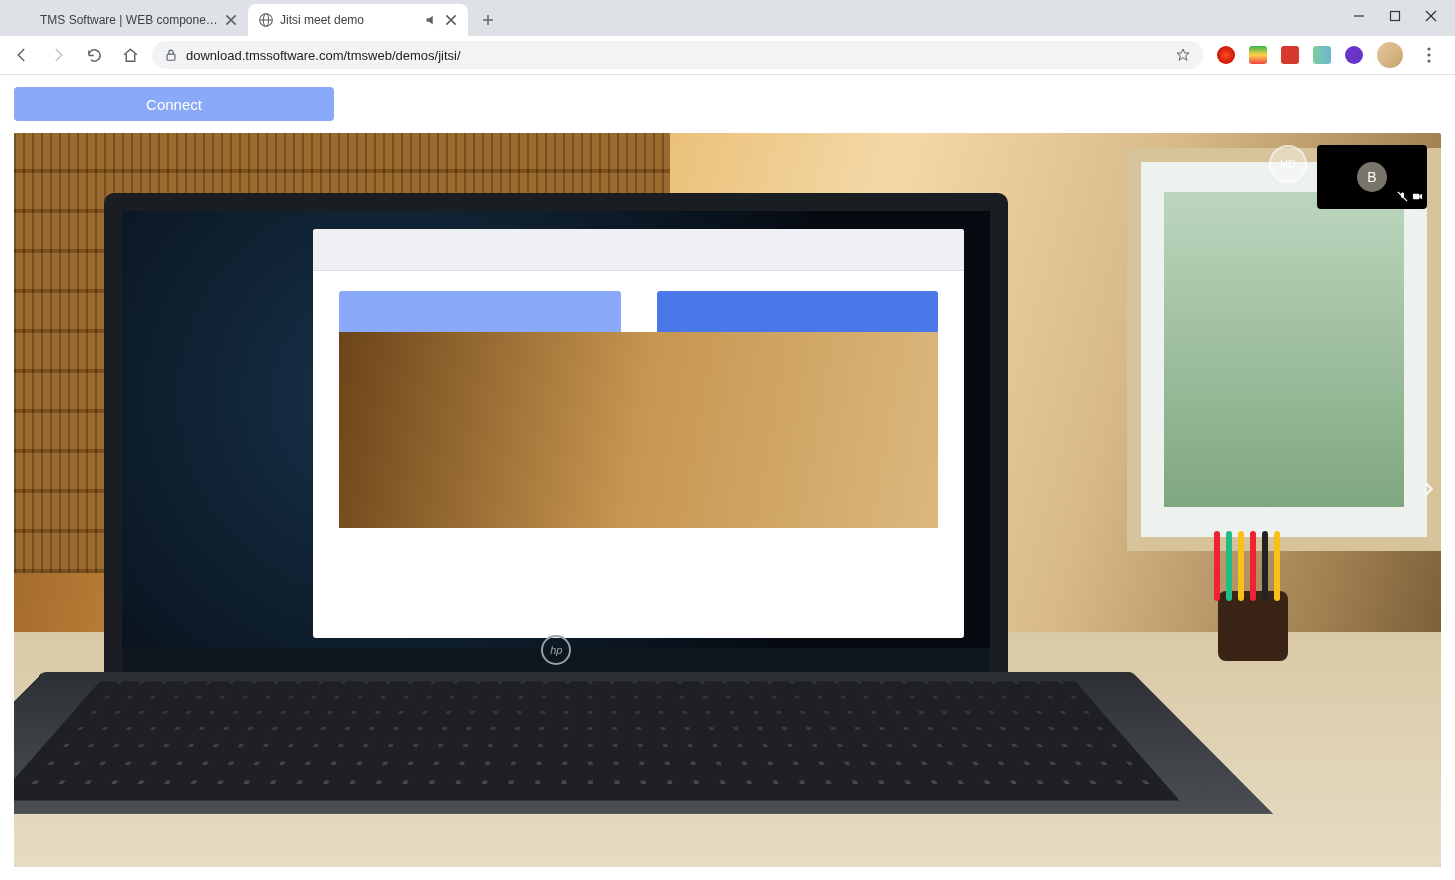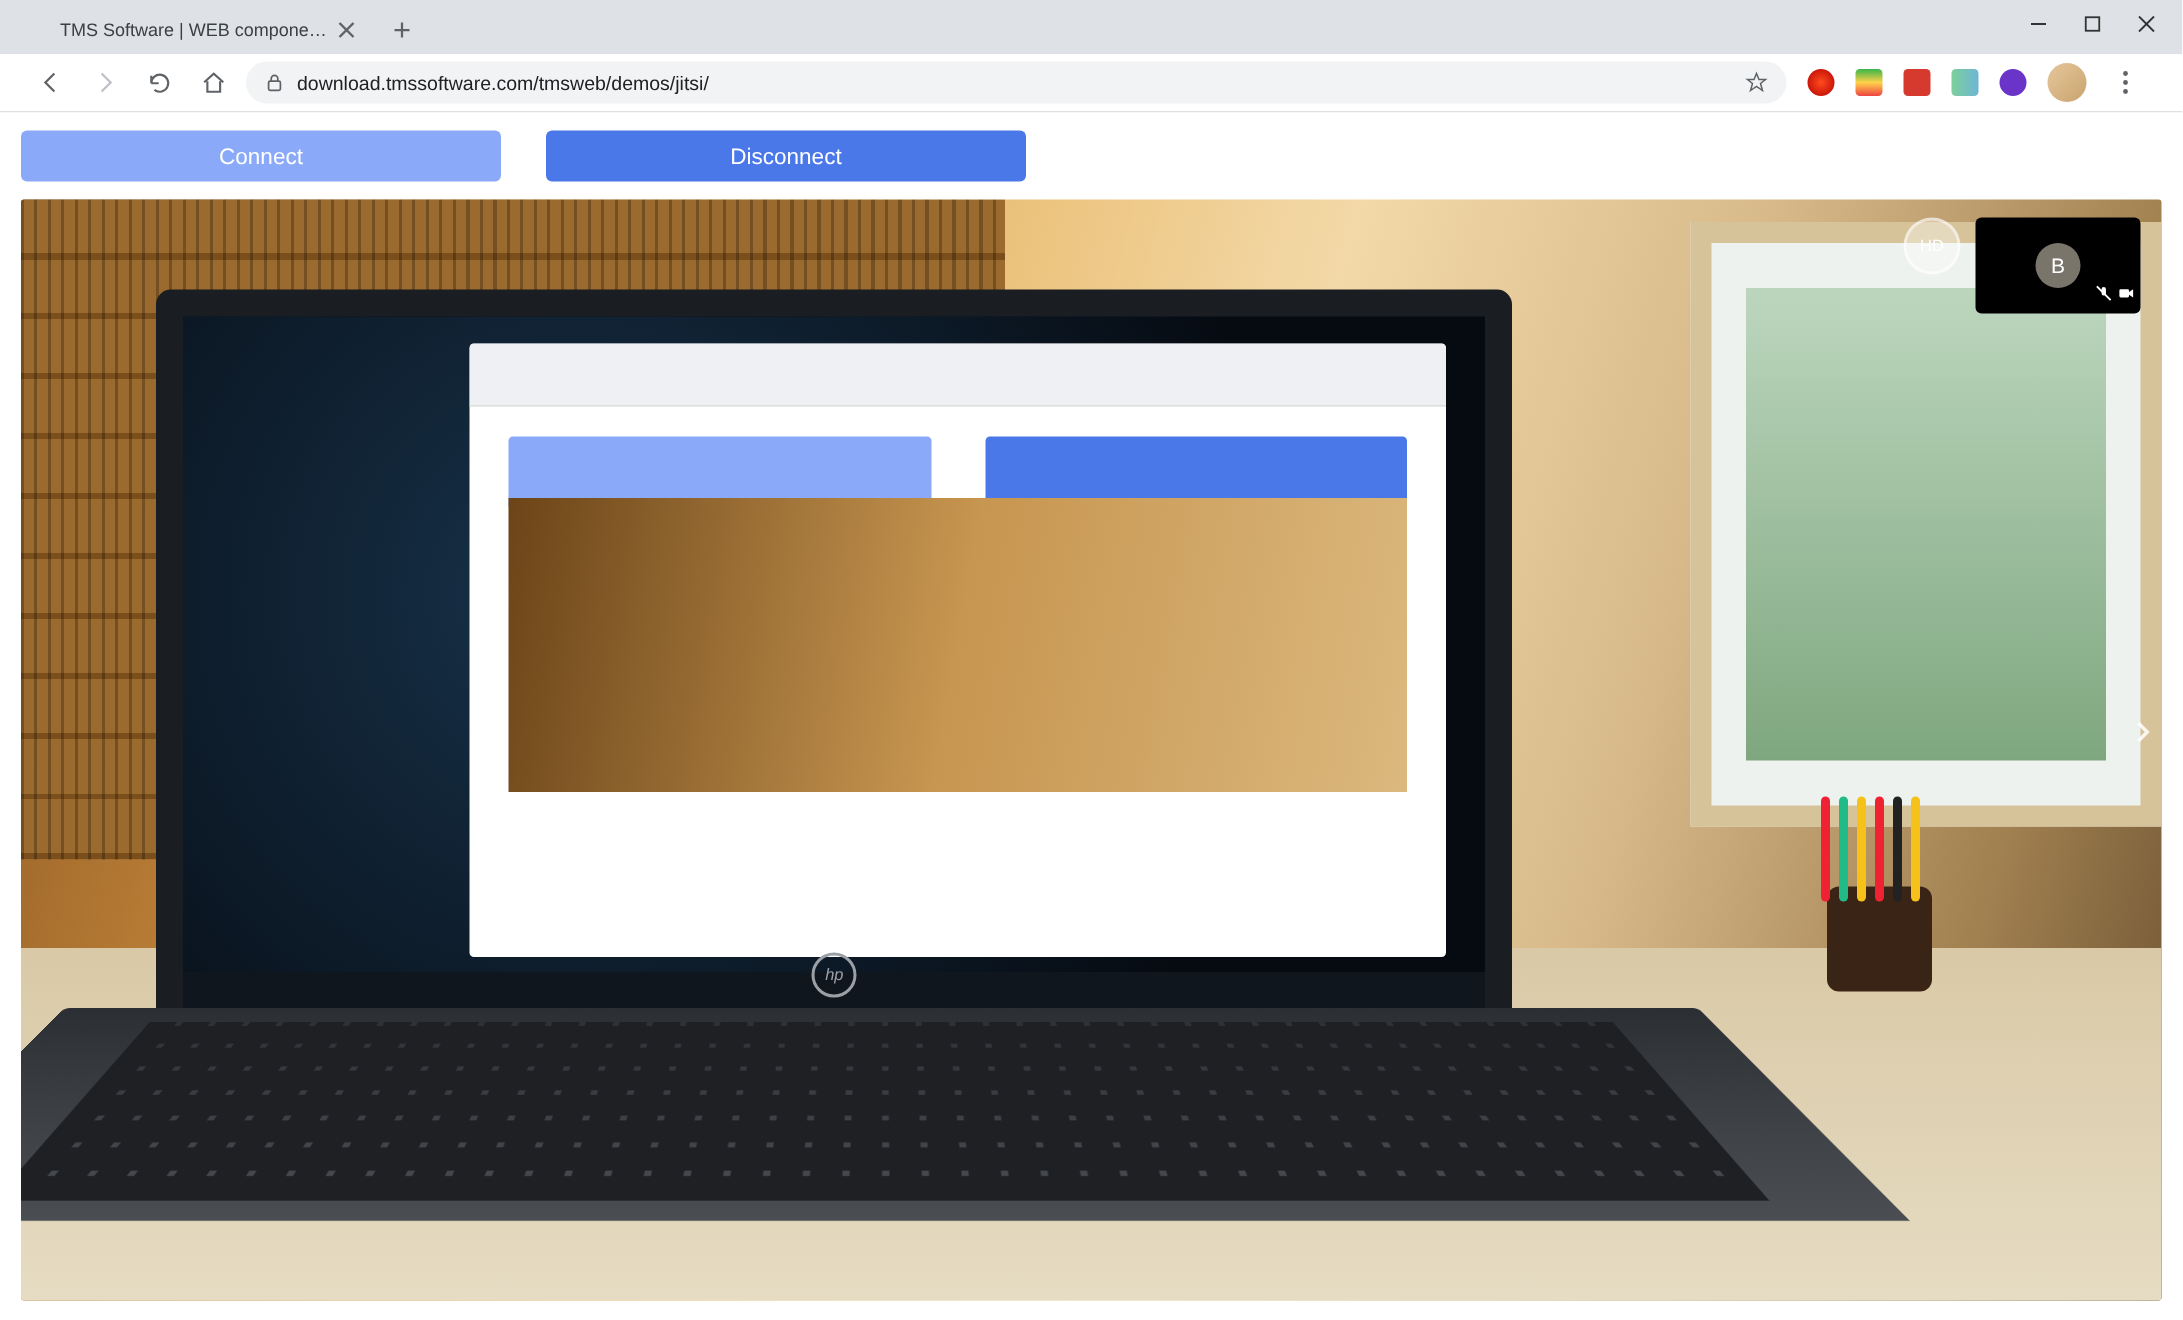--- a/index.html
+++ b/index.html
@@ -16,21 +16,21 @@
 .tab.active{background:#fff}
 .tab .favicon{width:16px;height:16px;border-radius:50%;flex:none}
 .tab .fav-dot{background:#4a9fe8;width:10px;height:10px;border-radius:50%;margin:3px}
 .tab .fav-globe{width:16px;height:16px;color:#5f6368}
 .tab .title{flex:1;white-space:nowrap;overflow:hidden;text-overflow:ellipsis}
 .tab .audio{width:14px;height:14px;color:#5f6368;flex:none}
 .tab .close{width:14px;height:14px;color:#5f6368;flex:none}
 .new-tab{width:28px;height:28px;display:flex;align-items:center;justify-content:center;color:#5f6368;margin-left:6px;margin-bottom:2px}
 
 
-.toolbar{height:38px;background:#fff;border-bottom:1px solid #e0e0e0;display:flex;align-items:center;padding:0 20px;gap:8px}
+.toolbar{height:38px;background:#fff;border-bottom:1px solid #e0e0e0;display:flex;align-items:center;padding:0 8px;gap:8px}
 .nav-btn{width:28px;height:28px;display:flex;align-items:center;justify-content:center;color:#5f6368;border-radius:50%}
 .nav-btn.disabled{color:#bdc1c6}
 .omnibox{flex:1;height:28px;background:#f1f3f4;border-radius:14px;display:flex;align-items:center;padding:0 12px;gap:8px;font-size:13px;color:#202124}
 .omnibox .lock{width:14px;height:14px;color:#5f6368}
 .omnibox .star{width:16px;height:16px;color:#5f6368;margin-left:auto}
 .ext-icons{display:flex;align-items:center;gap:14px;padding:0 6px}
 .ext-ico{width:18px;height:18px;border-radius:3px}
 .profile-pic{width:26px;height:26px;border-radius:50%;background:linear-gradient(135deg,#e5c79b,#caa36f)}
 .menu-btn{width:24px;height:24px;display:flex;align-items:center;justify-content:center;color:#5f6368}
 
@@ -111,20 +111,35 @@
         <line x1="1" y1="1" x2="11" y2="11" stroke="currentColor" stroke-width="1.2"></line>
         <line x1="11" y1="1" x2="1" y2="11" stroke="currentColor" stroke-width="1.2"></line>
       </svg>
     </div>
 </div>
 
 <div class="tab-strip">
   <div class="tab inactive">
     <span class="favicon"><span class="fav-dot"></span></span>
     <span class="title">TMS Software | WEB components</span>
+    <span class="close"><svg viewBox="0 0 12 12">
+          <line x1="2" y1="2" x2="10" y2="10" stroke="currentColor" stroke-width="1.4"></line>
+          <line x1="10" y1="2" x2="2" y2="10" stroke="currentColor" stroke-width="1.4"></line>
+        </svg></span>
+  </div>
+  <div class="tab active">
+    <span class="favicon fav-globe"><svg viewBox="0 0 16 16">
+          <circle cx="8" cy="8" r="6.3" fill="none" stroke="currentColor" stroke-width="1.1"></circle>
+          <ellipse cx="8" cy="8" rx="2.6" ry="6.3" fill="none" stroke="currentColor" stroke-width="1.1"></ellipse>
+          <line x1="1.7" y1="8" x2="14.3" y2="8" stroke="currentColor" stroke-width="1.1"></line>
+        </svg></span>
+    <span class="title">Jitsi meet demo</span>
+    <span class="audio"><svg viewBox="0 0 16 16">
+          <path d="M3 6v4h3l4 3V3L6 6z" fill="currentColor"></path>
+        </svg></span>
     <span class="close"><svg viewBox="0 0 12 12">
           <line x1="2" y1="2" x2="10" y2="10" stroke="currentColor" stroke-width="1.4"></line>
           <line x1="10" y1="2" x2="2" y2="10" stroke="currentColor" stroke-width="1.4"></line>
         </svg></span>
   </div>
   <div class="new-tab" title="New tab">
       <svg width="14" height="14" viewBox="0 0 14 14">
         <line x1="7" y1="2" x2="7" y2="12" stroke="currentColor" stroke-width="1.5"></line>
         <line x1="2" y1="7" x2="12" y2="7" stroke="currentColor" stroke-width="1.5"></line>
       </svg>
@@ -175,21 +190,20 @@
           <circle cx="2" cy="8" r="1.6" fill="currentColor"></circle>
           <circle cx="2" cy="14" r="1.6" fill="currentColor"></circle>
         </svg>
       </div>
   </div>
 </div>
 
 <div class="page">
   <div class="btn-row">
     <button class="app-btn connect">Connect</button>
-    <button class="app-btn disconnect">Disconnect</button>
   </div>
 
   <div class="video-area">
     <div class="shelves"></div>
     <div class="window-r"></div>
     <div class="desk"></div>
     <div class="pens">
       <div class="cup"></div>
       <div class="pen" style="left:6px;background:#e23"></div>
       <div class="pen" style="left:18px;background:#2b8"></div>

